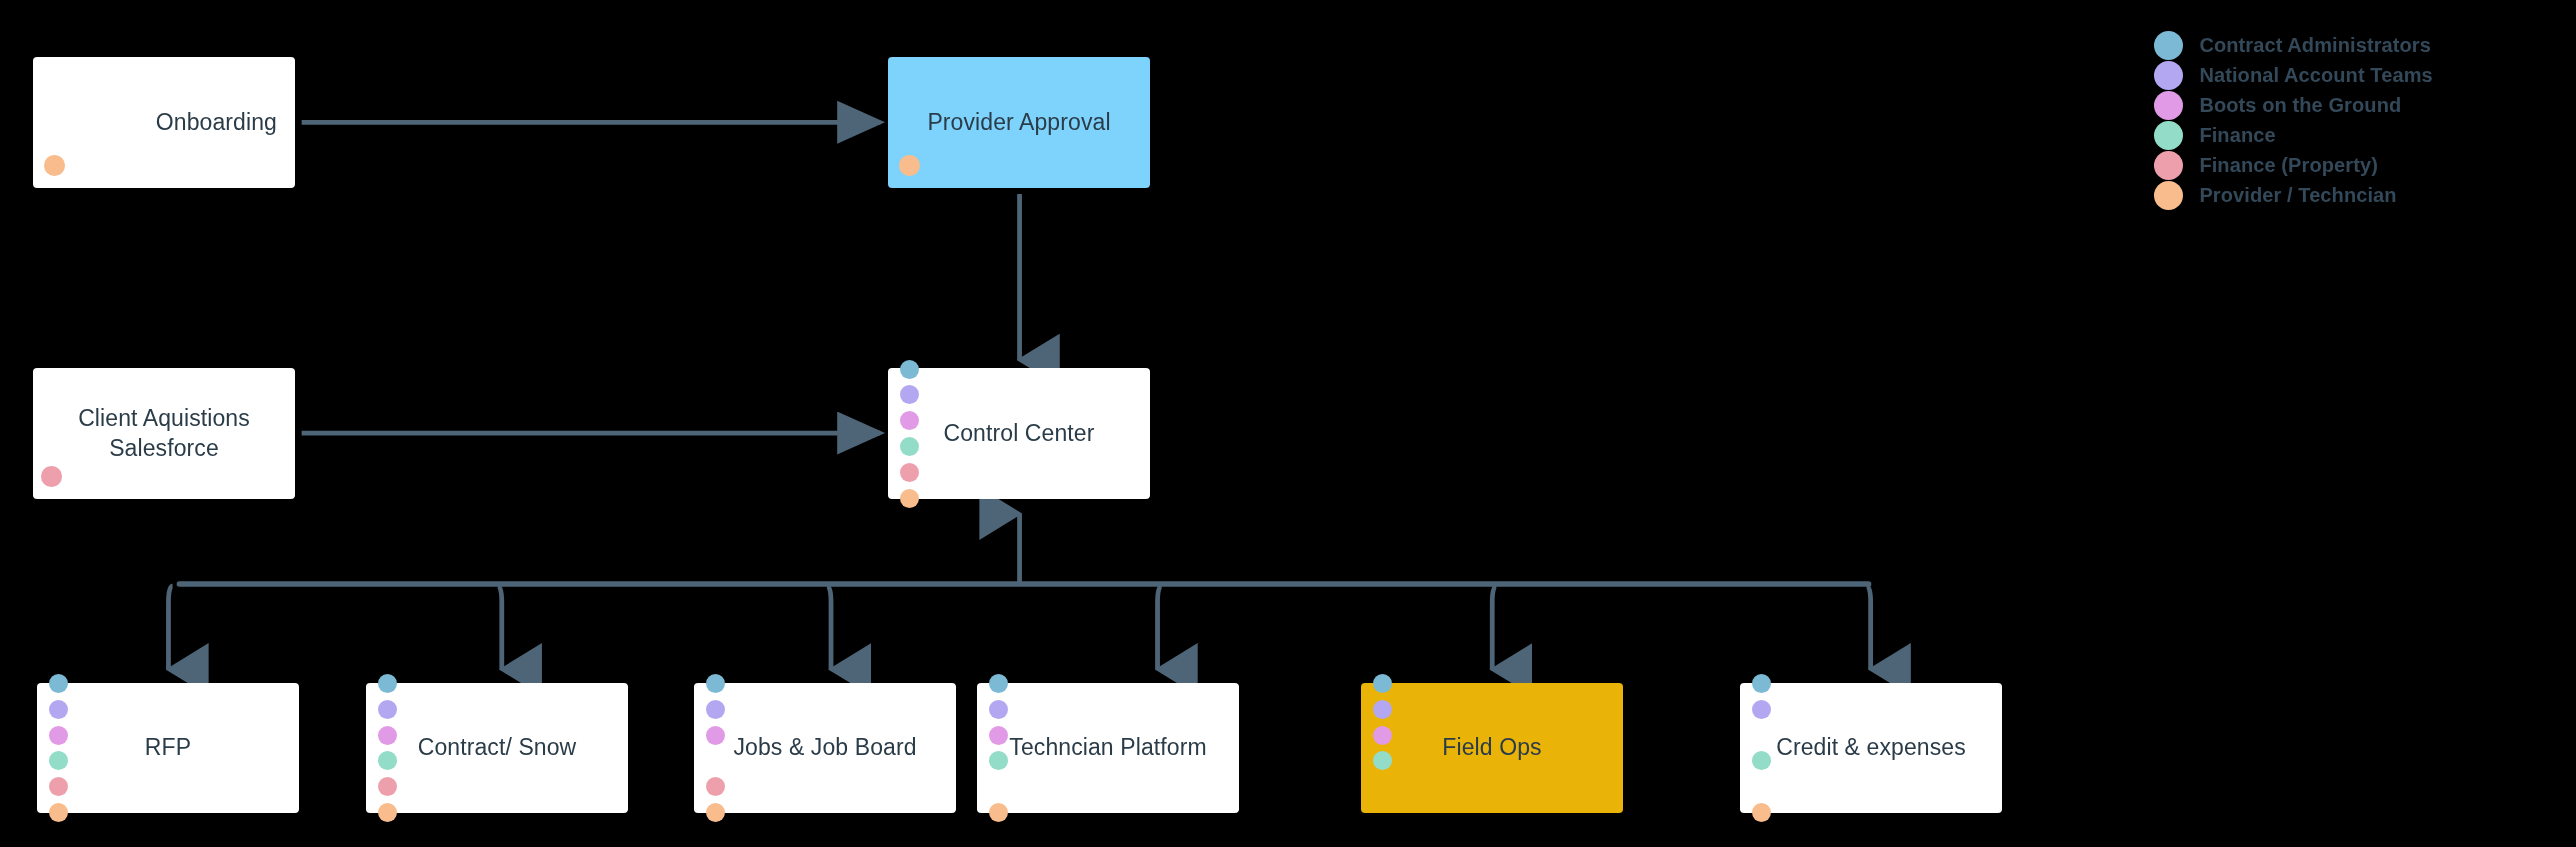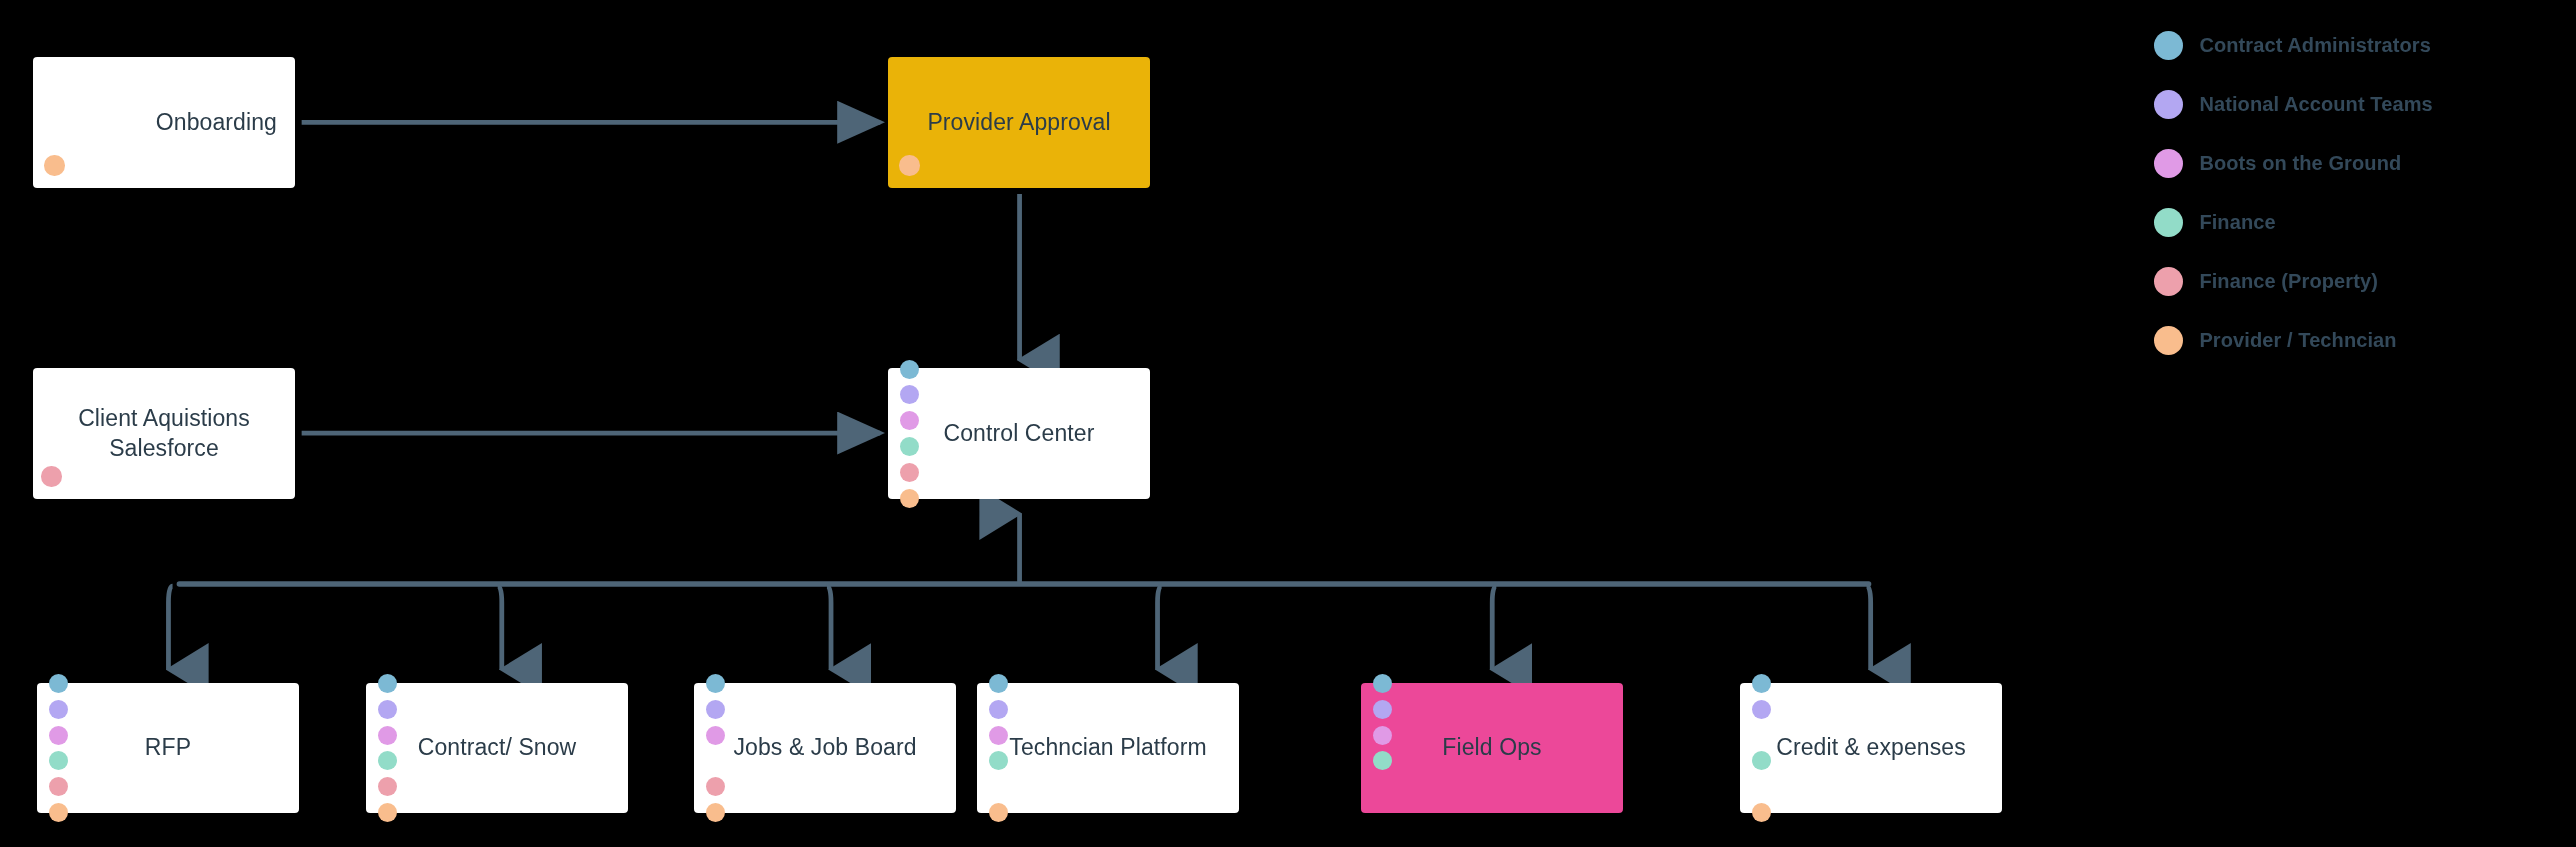--- a/index.html
+++ b/index.html
@@ -66,21 +66,21 @@
     pointer-events:none;
   }
 
   
   #legend{
     position:absolute;
     left:2154px;
     top:30px;
     display:flex;
     flex-direction:column;
-    gap:29px;
+    gap:0;
   }
   .legend-row{
     display:flex;
     align-items:center;
     gap:16.4px;
     height:30px;
   }
   .legend-swatch{
     width:29px;height:29px;
     border-radius:50%;
@@ -128,21 +128,21 @@
     <path d="M 1700 858 Q 1694 858 1694 882 L 1694 980" stroke="#4e6577" stroke-width="7" fill="none" marker-end="url(#arrowDown)"></path>
     <path d="M 2190 858 Q 2184 858 2184 882 L 2184 980" stroke="#4e6577" stroke-width="7" fill="none" marker-end="url(#arrowDown)"></path>
     <path d="M 2732 858 Q 2738 858 2738 882 L 2738 980" stroke="#4e6577" stroke-width="7" fill="none" marker-end="url(#arrowDown)"></path>
   </svg>
 
   <div id="nodes">
       <div class="node" style="left: 33px; top: 57px; width: 262px; height: 131px; background: rgb(255, 255, 255); justify-content: flex-end;">
         <span class="dot-single" style="background: rgb(249, 189, 141); left: 11px; top: 98px;"></span>
         <div class="node-label" style="color: rgb(43, 60, 73);">Onboarding</div>
       </div>
-      <div class="node" style="left: 888px; top: 57px; width: 262px; height: 131px; background: #eab308;">
+      <div class="node" style="left: 888px; top: 57px; width: 262px; height: 131px; background: #7dd3fc;">
         <span class="dot-single" style="background: rgb(249, 189, 141); left: 11px; top: 98px;"></span>
         <div class="node-label" style="color: rgb(43, 60, 73);">Provider Approval</div>
       </div>
       <div class="node" style="left: 33px; top: 368px; width: 262px; height: 131px; background: rgb(255, 255, 255);">
         <span class="dot-single" style="background: rgb(237, 160, 172); left: 8.2px; top: 98px;"></span>
         <div class="node-label" style="color: rgb(43, 60, 73);">Client Aquistions
 Salesforce</div>
       </div>
       <div class="node" style="left: 888px; top: 368px; width: 262px; height: 131px; background: rgb(255, 255, 255);">
         <div class="dot-rail">
@@ -192,21 +192,21 @@
         <div class="dot-rail">
           <span class="dot" style="background: rgb(124, 185, 212);"></span>
           <span class="dot" style="background: rgb(179, 167, 242);"></span>
           <span class="dot" style="background: rgb(224, 154, 230);"></span>
           <span class="dot" style="background: rgb(146, 220, 200);"></span>
           <span class="dot blank"></span>
           <span class="dot" style="background: rgb(249, 189, 141);"></span>
         </div>
         <div class="node-label" style="color: rgb(43, 60, 73);">Techncian Platform</div>
       </div>
-      <div class="node" style="left: 1361px; top: 683px; width: 262px; height: 130px; background: #ec4899;">
+      <div class="node" style="left: 1361px; top: 683px; width: 262px; height: 130px; background: #eab308;">
         <div class="dot-rail">
           <span class="dot" style="background: rgb(124, 185, 212);"></span>
           <span class="dot" style="background: rgb(179, 167, 242);"></span>
           <span class="dot" style="background: rgb(224, 154, 230);"></span>
           <span class="dot" style="background: rgb(146, 220, 200);"></span>
           <span class="dot blank"></span>
           <span class="dot blank"></span>
         </div>
         <div class="node-label" style="color: rgb(43, 60, 73);">Field Ops</div>
       </div>

